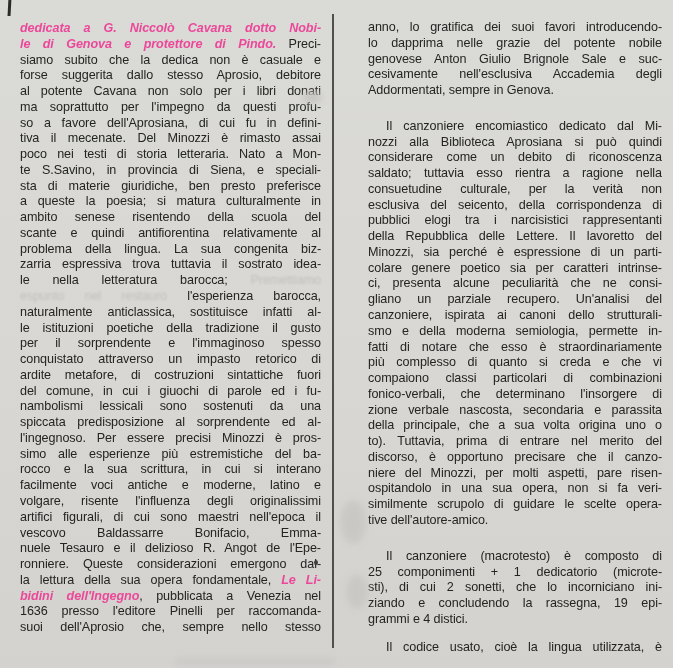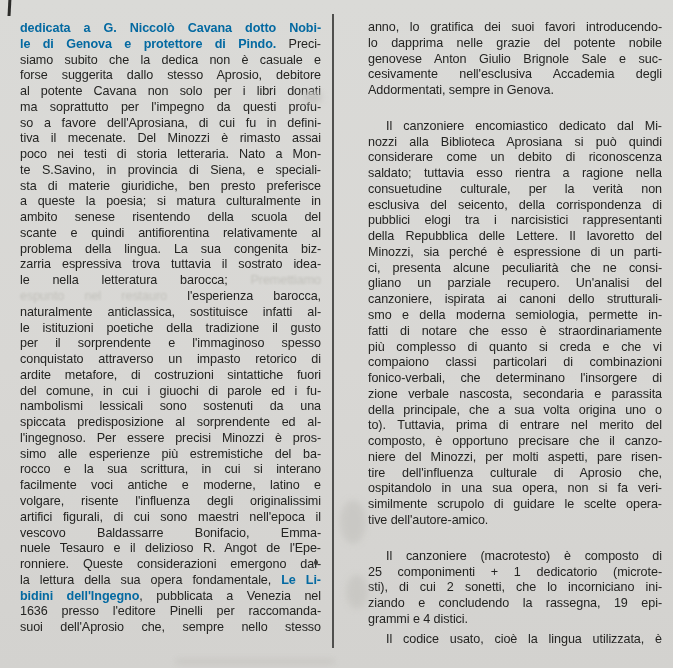--- a/index.html
+++ b/index.html
@@ -17,22 +17,22 @@
   }
   .col.left{left:20px;top:21px;width:301px;}
   .col.right{left:368px;top:20px;width:294px;}
   .line{
     height:15.78px;line-height:15.78px;
     text-align:justify;text-align-last:justify;
     white-space:normal;overflow:visible;
   }
   .line.nojust{text-align-last:left;}
   .line.ind{text-indent:18px;margin-top:20px;}
-  .line.gap{margin-top:4px;}
-  .bold{font-weight:bold;color:#0369a1;}
+  .line.gap{margin-top:12px;}
+  .bold{font-weight:bold;color:#ec4899;font-style:italic;}
   .faded{color:#bdbcb6;filter:blur(1.2px);opacity:.85;}
   .divider{
     position:absolute;left:332px;top:14px;width:2px;height:634px;
     background:#4f4f4d;
   }
   .artifact{position:absolute;}
   .corner-mark{left:8px;top:-2px;width:3px;height:18px;background:#2b2b29;transform:rotate(3deg);}
   .speck{left:314px;top:560px;width:4px;height:5px;background:#3d3d3b;border-radius:50%;filter:blur(.4px);}
   .smudge{background:#c7c6c2;border-radius:50%;filter:blur(3px);}
   .sm1{left:302px;top:92px;width:20px;height:11px;}
@@ -94,34 +94,34 @@
       <div class="line nojust"><span>Addormentati, sempre in Genova.</span></div>
       <div class="line ind"><span>Il canzoniere encomiastico dedicato dal Mi-</span></div>
       <div class="line"><span>nozzi alla Biblioteca Aprosiana si può quindi</span></div>
       <div class="line"><span>considerare come un debito di riconoscenza</span></div>
       <div class="line"><span>saldato; tuttavia esso rientra a ragione nella</span></div>
       <div class="line"><span>consuetudine culturale, per la verità non</span></div>
       <div class="line"><span>esclusiva del seicento, della corrispondenza di</span></div>
       <div class="line"><span>pubblici elogi tra i narcisistici rappresentanti</span></div>
       <div class="line"><span>della Repubblica delle Lettere. Il lavoretto del</span></div>
       <div class="line"><span>Minozzi, sia perché è espressione di un parti-</span></div>
+      <div class="line"><span>colare genere poetico sia per caratteri intrinse-</span></div>
       <div class="line"><span>ci, presenta alcune peculiarità che ne consi-</span></div>
       <div class="line"><span>gliano un parziale recupero. Un'analisi del</span></div>
       <div class="line"><span>canzoniere, ispirata ai canoni dello strutturali-</span></div>
       <div class="line"><span>smo e della moderna semiologia, permette in-</span></div>
       <div class="line"><span>fatti di notare che esso è straordinariamente</span></div>
       <div class="line"><span>più complesso di quanto si creda e che vi</span></div>
       <div class="line"><span>compaiono classi particolari di combinazioni</span></div>
       <div class="line"><span>fonico-verbali, che determinano l'insorgere di</span></div>
       <div class="line"><span>zione verbale nascosta, secondaria e parassita</span></div>
       <div class="line"><span>della principale, che a sua volta origina uno o</span></div>
       <div class="line"><span>to). Tuttavia, prima di entrare nel merito del</span></div>
-      <div class="line"><span>composto, è opportuno precisare che il canzo-</span></div>
+      <div class="line"><span>discorso, è opportuno precisare che il canzo-</span></div>
       <div class="line"><span>niere del Minozzi, per molti aspetti, pare risen-</span></div>
-      <div class="line"><span>tire dell'influenza culturale di Aprosio che,</span></div>
       <div class="line"><span>ospitandolo in una sua opera, non si fa veri-</span></div>
       <div class="line"><span>similmente scrupolo di guidare le scelte opera-</span></div>
       <div class="line nojust"><span>tive dell'autore-amico.</span></div>
       <div class="line ind"><span>Il canzoniere (macrotesto) è composto di</span></div>
       <div class="line"><span>25 componimenti + 1 dedicatorio (microte-</span></div>
       <div class="line"><span>sti), di cui 2 sonetti, che lo incorniciano ini-</span></div>
       <div class="line"><span>ziando e concludendo la rassegna, 19 epi-</span></div>
       <div class="line nojust"><span>grammi e 4 distici.</span></div>
       <div class="line ind gap"><span>Il codice usato, cioè la lingua utilizzata, è</span></div>
     </div>

